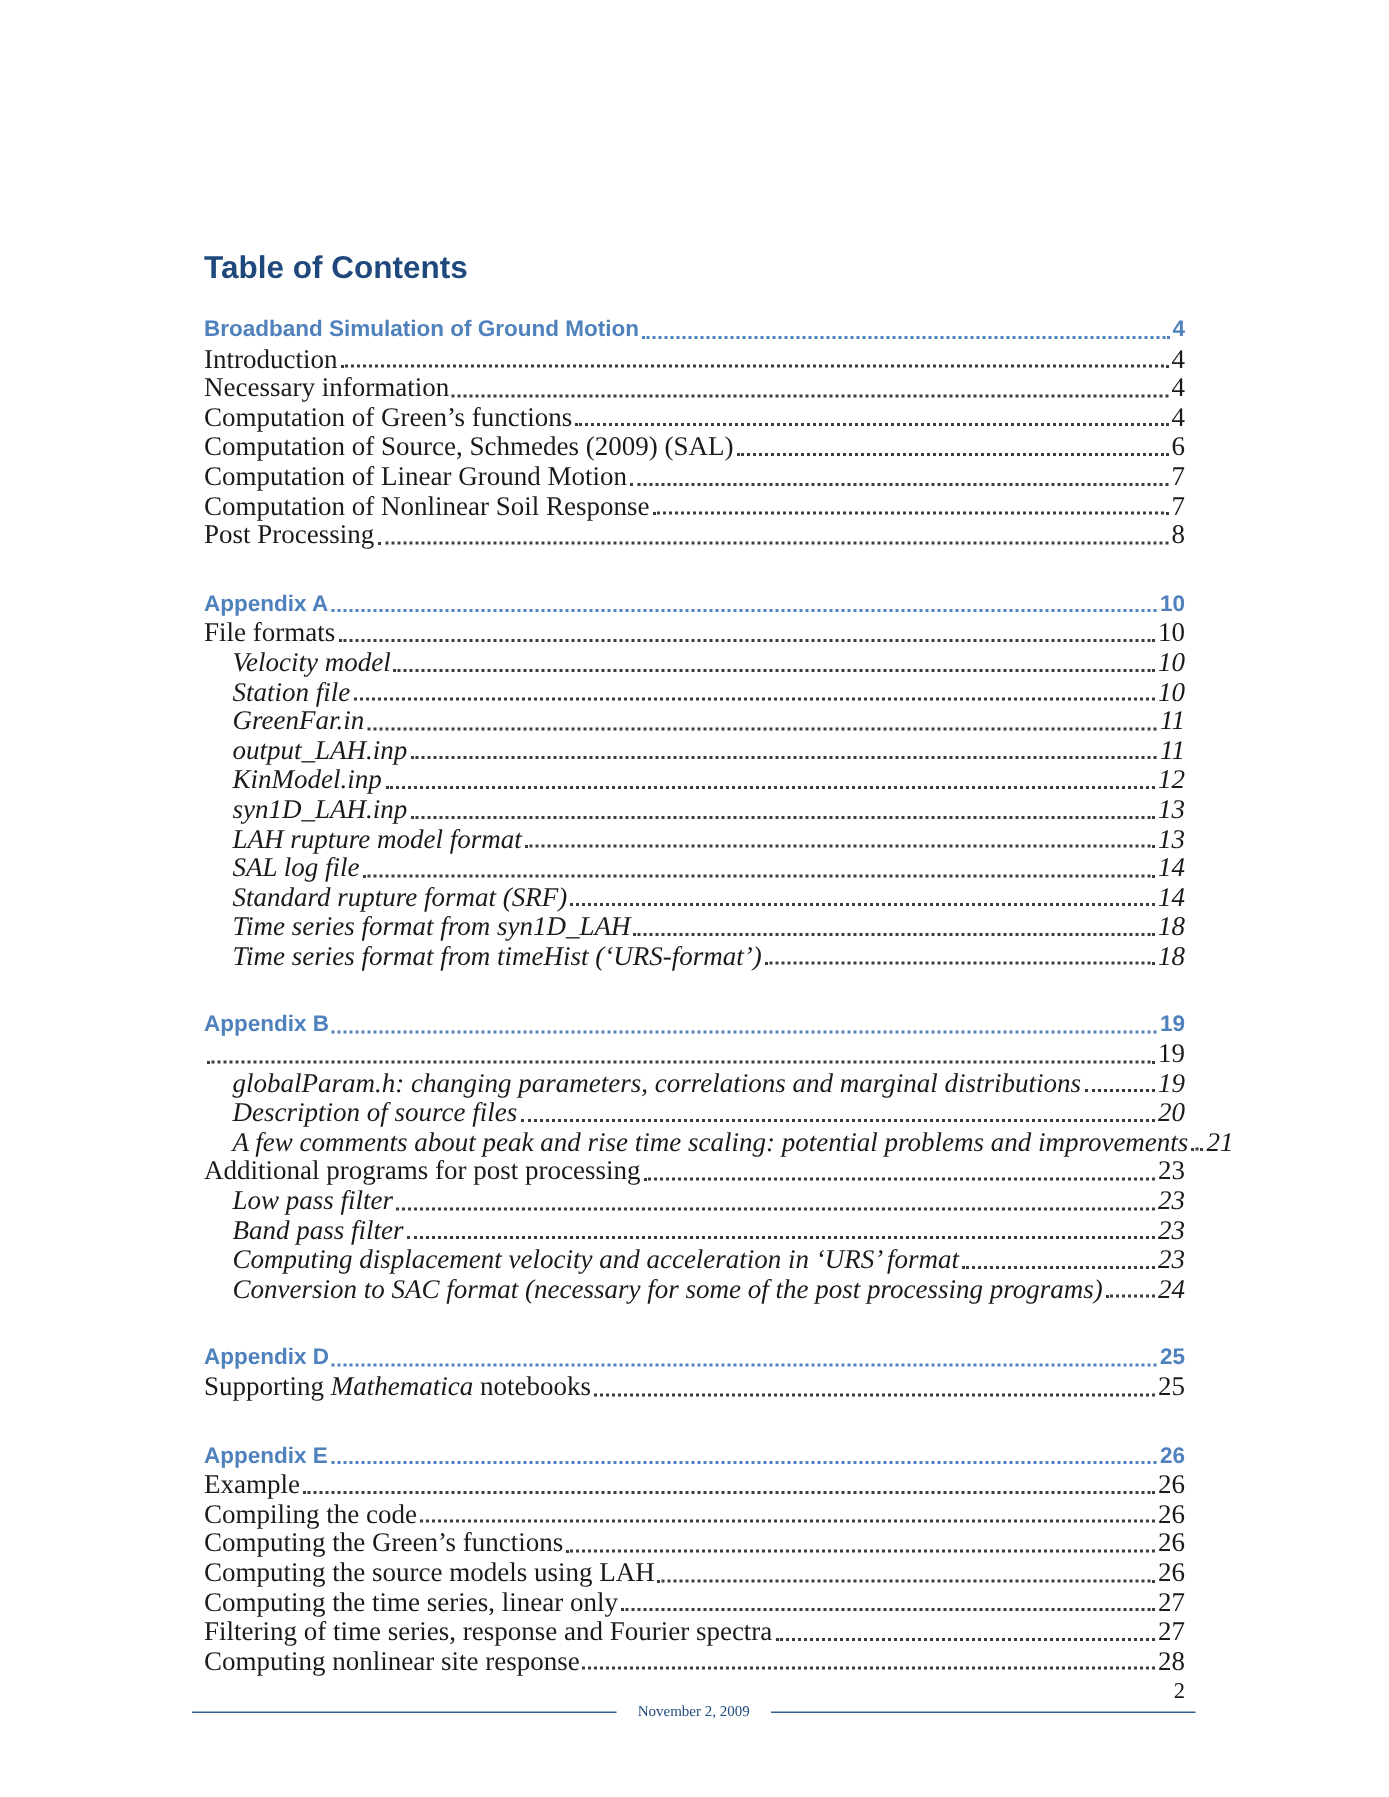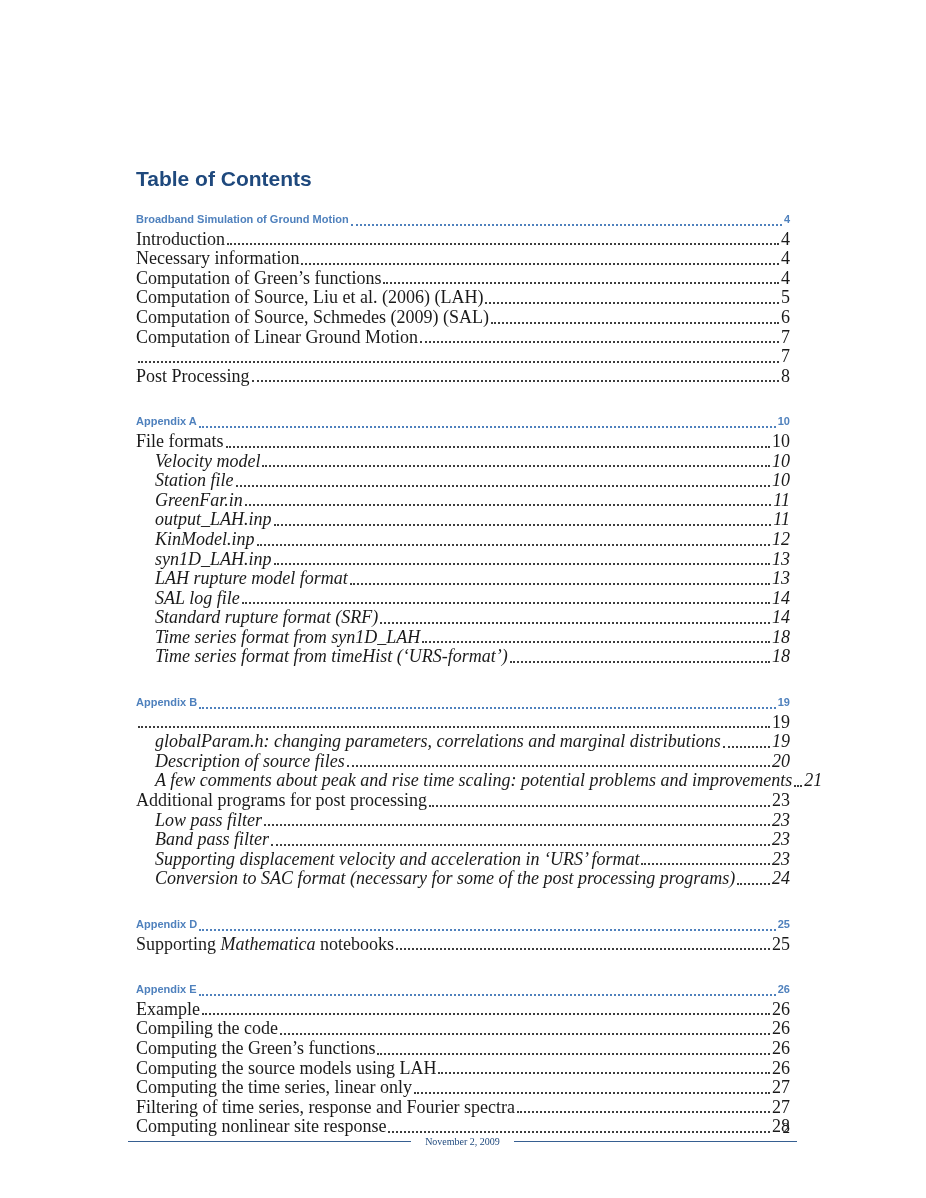--- a/index.html
+++ b/index.html
@@ -41,21 +41,21 @@
     flex: 1 1 auto;
     min-width: 8px;
     border-bottom: 2px dotted #3d3d3d;
     align-self: flex-end;
     margin: 0 2px 4px 2px;
   }
   .row .pg { white-space: nowrap; }
   .row.head {
     font-family: "Liberation Sans", sans-serif;
     font-weight: bold;
-    font-size: 11px;
+    font-size: 15px;
     color: var(--head-color, #4F81BD);
   }
   .row.head .leader { border-bottom-color: var(--head-color, #4F81BD); }
   .row.lvl2 { padding-left: 19px; font-style: italic; }
   .footer-page-num {
     position: absolute;
     top: 1120px;
     right: 136px;
     font-size: 15px;
     color: #1a1a1a;
@@ -98,35 +98,31 @@
             <span class="lbl">Necessary information</span>
             <span class="leader"></span>
             <span class="pg">4</span>
           </div>
           <div class="row">
             <span class="lbl">Computation of Green’s functions</span>
             <span class="leader"></span>
             <span class="pg">4</span>
           </div>
           <div class="row">
-            <span class="lbl">Computation of Source, Liu et al. (2006) (LAH)</span>
-            <span class="leader"></span>
-            <span class="pg">5</span>
-          </div>
-          <div class="row">
             <span class="lbl">Computation of Source, Schmedes (2009) (SAL)</span>
             <span class="leader"></span>
             <span class="pg">6</span>
           </div>
           <div class="row">
             <span class="lbl">Computation of Linear Ground Motion</span>
             <span class="leader"></span>
             <span class="pg">7</span>
           </div>
           <div class="row">
+            <span class="lbl">Computation of Nonlinear Soil Response</span>
             <span class="leader"></span>
             <span class="pg">7</span>
           </div>
           <div class="row">
             <span class="lbl">Post Processing</span>
             <span class="leader"></span>
             <span class="pg">8</span>
           </div>
         </div>
         <div class="section">
@@ -230,21 +226,21 @@
             <span class="lbl">Low pass filter</span>
             <span class="leader"></span>
             <span class="pg">23</span>
           </div>
           <div class="row lvl2">
             <span class="lbl">Band pass filter</span>
             <span class="leader"></span>
             <span class="pg">23</span>
           </div>
           <div class="row lvl2">
-            <span class="lbl">Supporting displacement velocity and acceleration in ‘URS’ format</span>
+            <span class="lbl">Computing displacement velocity and acceleration in ‘URS’ format</span>
             <span class="leader"></span>
             <span class="pg">23</span>
           </div>
           <div class="row lvl2">
             <span class="lbl">Conversion to SAC format (necessary for some of the post processing programs)</span>
             <span class="leader"></span>
             <span class="pg">24</span>
           </div>
         </div>
         <div class="section">

